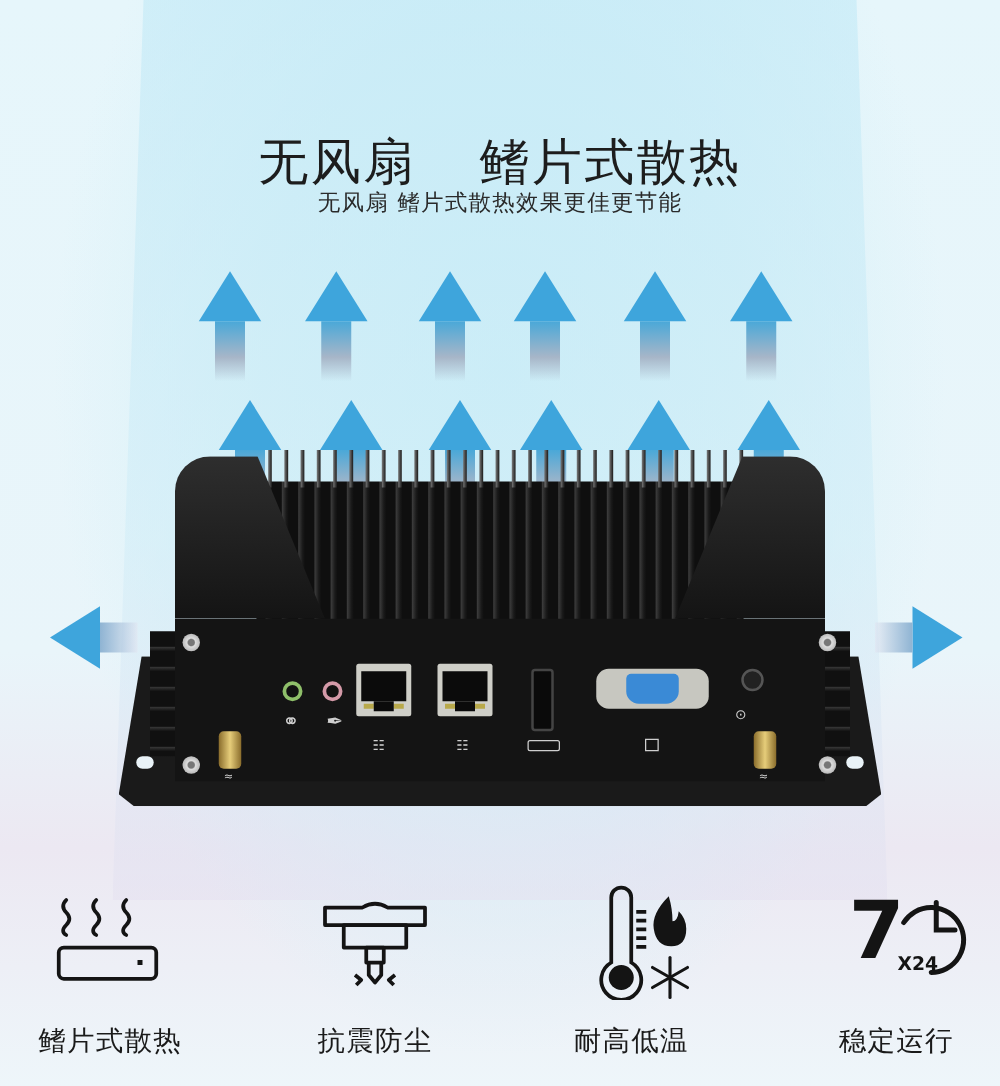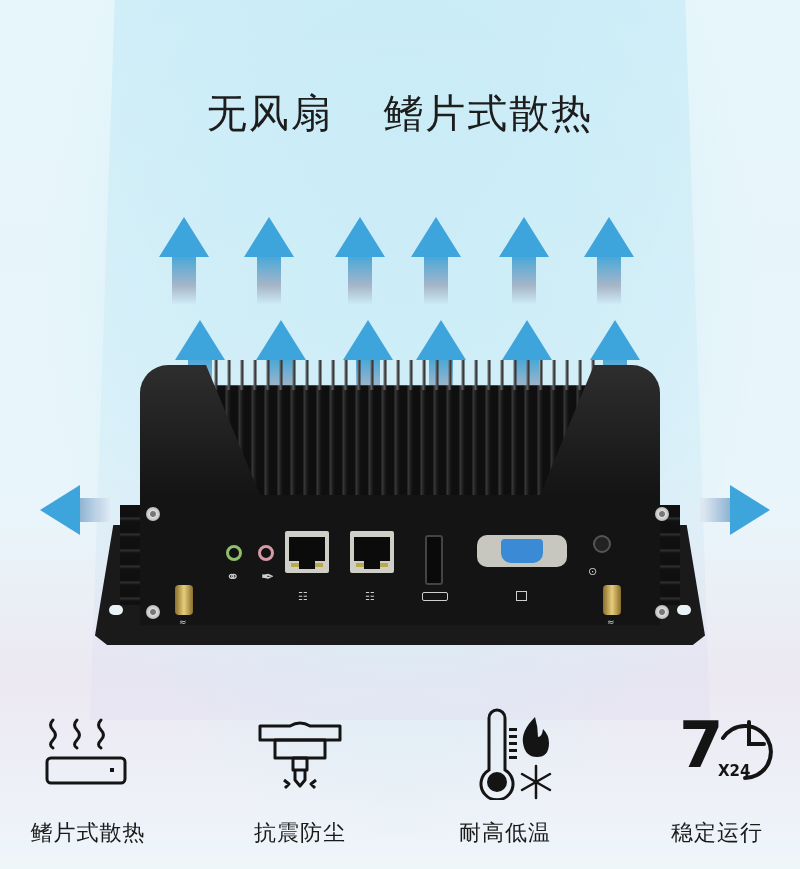--- a/index.html
+++ b/index.html
@@ -17,21 +17,21 @@
   }
   .bg-beam::after {
     content:""; position:absolute; left:90px; top:0; width:620px; height:720px;
     background: linear-gradient(180deg, rgba(190,232,246,0.55) 0%, rgba(205,236,247,0.45) 60%, rgba(228,224,240,0.5) 100%);
     clip-path: polygon(4% 0, 96% 0, 100% 100%, 0 100%);
   }
   .title {
     position:absolute; top:86px; left:0; width:800px; text-align:center;
     font-size:40px; color:#1d1d1d; letter-spacing:2px; font-weight:normal;
   }
-  .title span { display:inline-block; margin:0 18px; }
+  .title span { display:inline-block; margin:16px 18px; }
   .subtitle {
     position:absolute; top:148px; left:0; width:800px; text-align:center;
     font-size:18px; color:#2a2a2a; line-height:30px; letter-spacing:1px;
   }
   .subtitle .l1 { padding-left:80px; }
   .arrow {
     position:absolute; width:50px; height:90px;
   }
   .arrow .head {
     position:absolute; left:0; top:0; width:0; height:0;
@@ -99,20 +99,21 @@
 </head>
 <body>
 
 <div class="bg-beam"></div>
 
 <div class="title">
   <span>无风扇</span>
   <span>鳍片式散热</span>
 </div>
 <div class="subtitle">
+  <div>无风扇 鳍片式散热效果更佳更节能</div>
 </div>
 
 <div class="arrow" style="left:159px;top:217px;">
     <div class="head"></div>
     <div class="shaft"></div>
   </div>
 <div class="arrow" style="left:244px;top:217px;">
     <div class="head"></div>
     <div class="shaft"></div>
   </div>

